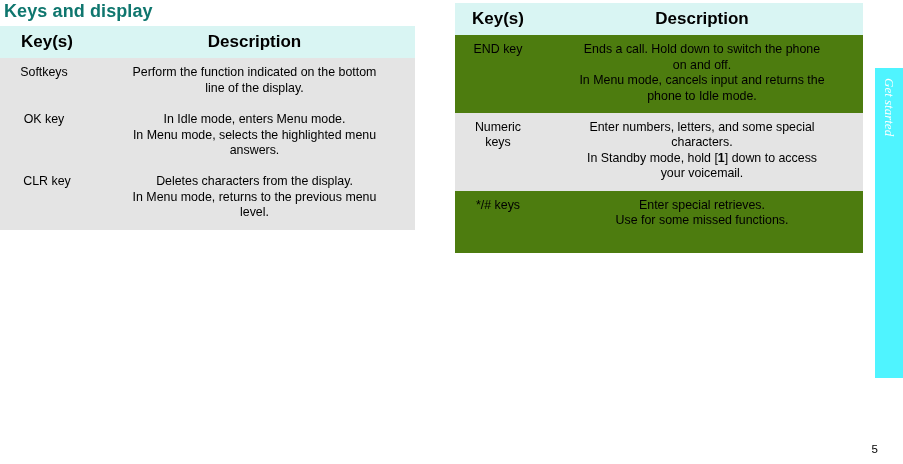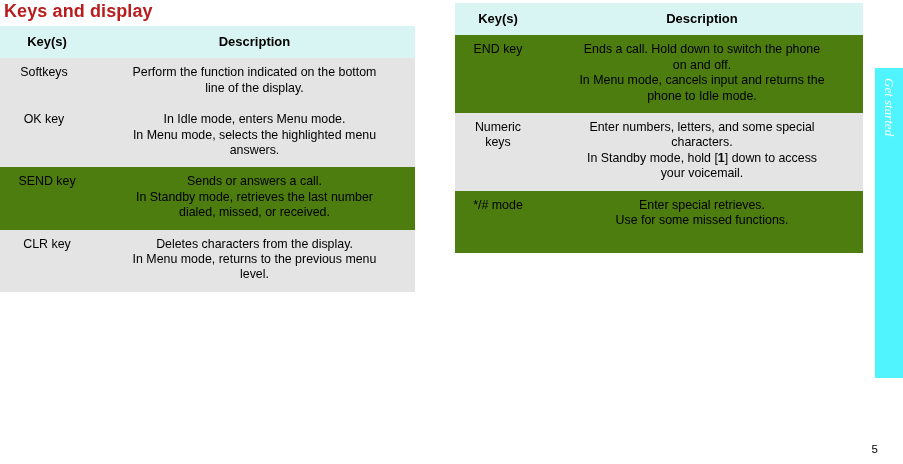--- a/index.html
+++ b/index.html
@@ -17,21 +17,21 @@
     -webkit-font-smoothing: antialiased;
   }
 
   
   .page-title {
     position: absolute;
     left: 4px;
     top: 0px;
     font-size: 18px;
     font-weight: bold;
-    color: #b91c1c;
+    color: #0f766e;
     letter-spacing: 0.1px;
     line-height: 22px;
     white-space: nowrap;
   }
 
   
   .spec-table {
     position: absolute;
     border-collapse: collapse;
     table-layout: fixed;
@@ -47,21 +47,21 @@
     border: 0;
     line-height: 15.4px;
     text-align: center;
     font-weight: normal;
   }
 
   
   .spec-table thead tr { background: #d9f5f3; }
   .spec-table thead th {
     font-weight: bold;
-    font-size: 13px;
+    font-size: 17px;
     padding-top: 8px;
     padding-bottom: 9px;
   }
   .spec-table thead th.col-key { text-align: center; }
 
   
   .row-gray { background: #e4e4e4; }
   .row-cyan { background: #4d7c0f; }
 
   
@@ -147,28 +147,20 @@
 
     <tr class="row-gray">
       <td class="cell-key k-center">OK key</td>
       <td class="cell-desc">
         <span class="desc-line">In Idle mode, enters Menu mode.</span>
         <span class="desc-line">In Menu mode, selects the highlighted menu</span>
         <span class="desc-line">answers.</span>
       </td>
     </tr>
 
-    <tr class="row-cyan">
-      <td class="cell-key">SEND key</td>
-      <td class="cell-desc">
-        <span class="desc-line">Sends or answers a call.</span>
-        <span class="desc-line">In Standby mode, retrieves the last number</span>
-        <span class="desc-line">dialed, missed, or received.</span>
-      </td>
-    </tr>
 
     <tr class="row-gray">
       <td class="cell-key">CLR key</td>
       <td class="cell-desc">
         <span class="desc-line">Deletes characters from the display.</span>
         <span class="desc-line">In Menu mode, returns to the previous menu</span>
         <span class="desc-line">level.</span>
       </td>
     </tr>
 
@@ -203,21 +195,21 @@
       <td class="cell-key">Numeric keys</td>
       <td class="cell-desc">
         <span class="desc-line">Enter numbers, letters, and some special</span>
         <span class="desc-line">characters.</span>
         <span class="desc-line"><span>In Standby mode, hold [</span><b class="inline-key">1</b><span>] down to access</span></span>
         <span class="desc-line">your voicemail.</span>
       </td>
     </tr>
 
     <tr class="row-cyan">
-      <td class="cell-key">*/# mode</td>
+      <td class="cell-key">*/# keys</td>
       <td class="cell-desc">
         <span class="desc-line">Enter special retrieves.</span>
         <span class="desc-line">Use for some missed functions.</span>
         <span class="desc-line">&nbsp;</span>
       </td>
     </tr>
 
   </tbody>
 </table>
 

